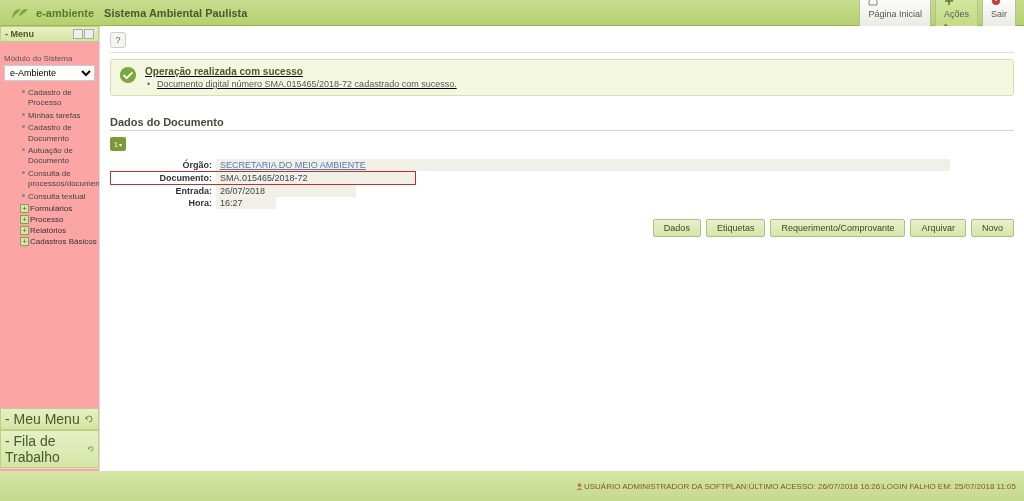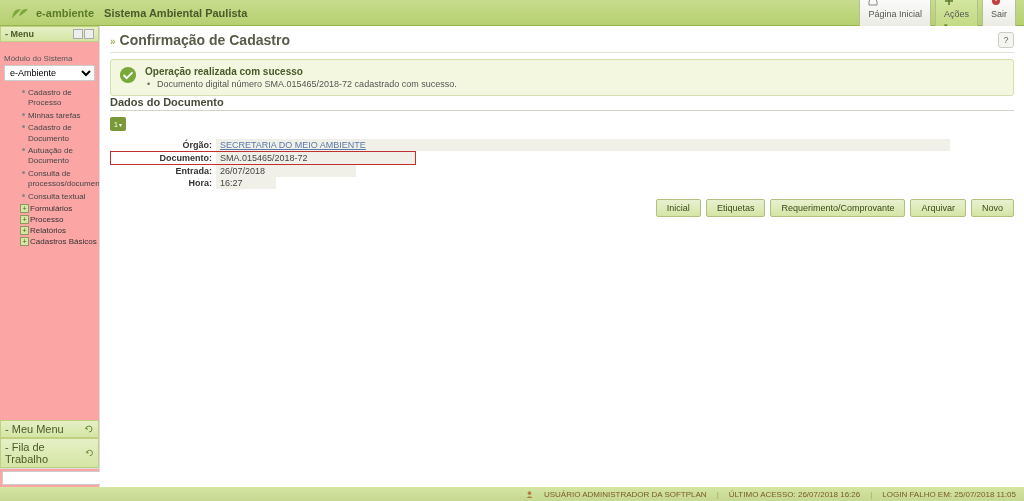--- a/index.html
+++ b/index.html
@@ -28,34 +28,34 @@
 .module-label { font-size: 8px; color: #555; padding: 12px 4px 0 4px; }
 .module-select { margin: 2px 4px 4px 4px; font-size: 9px; width: calc(100% - 8px); border: 1px solid #ccc; background: #fff; padding: 1px; }
 .nav-tree { flex: 1; overflow: auto; padding: 2px 0 2px 20px; }
 .nav-item { font-size: 8px; color: #444; padding: 1px 2px 1px 8px; cursor: pointer; line-height: 1.3; position: relative; }
 .nav-item::before { content: ""; position: absolute; left: 2px; top: 3px; width: 3px; height: 3px; background: #888; border-radius: 50%; }
 .nav-group { font-size: 8px; color: #333; padding: 1px 2px 1px 10px; cursor: pointer; position: relative; font-weight: normal; }
 .nav-group::before { content: ""; position: absolute; left: 0; top: 1px; width: 7px; height: 7px; border: 1px solid #8a9a5a; background: #d5e5a5; font-size: 7px; line-height: 7px; text-align: center; color: #4a5a2a; }
 .nav-group.plus::before { content: "+"; }
 
 .sidebar-bottom { margin-top: auto; }
-.sb-section { background: linear-gradient(to bottom, #e5f0c5, #d5e5a5); border: 1px solid #c0d080; padding: 2px 4px; font-size: 11px; color: #4a5a2a; display: flex; align-items: center; justify-content: space-between; cursor: pointer; }
+.sb-section { background: linear-gradient(to bottom, #e5f0c5, #d5e5a5); border: 1px solid #c0d080; padding: 2px 4px; font-size: 14px; color: #4a5a2a; display: flex; align-items: center; justify-content: space-between; cursor: pointer; }
 .sb-ic { width: 10px; height: 10px; }
 .search-row { display: flex; padding: 2px; border-top: 1px solid #ddd; }
 .search-input { flex: 1; border: 1px solid #ccc; font-size: 9px; padding: 1px 3px; }
 .search-btn { width: 16px; border: 1px solid #ccc; background: #eee; cursor: pointer; display: flex; align-items: center; justify-content: center; }
 
 
 .main { flex: 1; padding: 6px 10px; overflow: auto; position: relative; background: #fff; }
 .page-title-row { display: flex; align-items: center; justify-content: space-between; border-bottom: 1px solid #e0e0d5; padding-bottom: 4px; margin-bottom: 6px; }
 .page-title { font-size: 14px; font-weight: bold; color: #5a5a4a; }
 .page-title .chev { color: #aab060; margin-right: 4px; font-size: 10px; }
 .help-btn { width: 16px; height: 16px; border: 1px solid #ccc; border-radius: 3px; background: #f5f5f0; font-size: 9px; color: #666; text-align: center; line-height: 14px; cursor: pointer; }
 
-.success-box { background: #f3f7e0; border: 1px solid #d5e0b0; border-radius: 3px; padding: 6px 8px; margin-bottom: 0; display: flex; gap: 8px; align-items: flex-start; }
+.success-box { background: #f3f7e0; border: 1px solid #d5e0b0; border-radius: 3px; padding: 6px 8px; margin-bottom: 20px; display: flex; gap: 8px; align-items: flex-start; text-decoration: underline; }
 .check-circle { width: 18px; height: 18px; flex-shrink: 0; }
 .success-title { font-size: 10px; font-weight: bold; color: #4a5a2a; }
 .success-msg { font-size: 9px; color: #555; margin-top: 2px; padding-left: 12px; position: relative; }
 .success-msg::before { content: "•"; position: absolute; left: 2px; color: #666; }
 
 .section-title { font-size: 11px; font-weight: bold; color: #4a4a3a; border-bottom: 1px solid #d5d5c5; padding-bottom: 2px; margin-bottom: 6px; }
 
 .doc-area { display: flex; gap: 8px; align-items: flex-start; flex-direction: column; }
 .doc-icon { width: 16px; height: 14px; background: #7a9a3a; border-radius: 2px; display: flex; align-items: center; justify-content: center; color: #fff; font-size: 7px; cursor: pointer; }
 .doc-icon::after { content: "▾"; margin-left: 1px; font-size: 6px; }
@@ -68,21 +68,21 @@
 .detail-value.short { flex: 0 0 60px; }
 .detail-value.med { flex: 0 0 140px; }
 .hl-row .detail-label, .hl-row .detail-value { border: 1px solid #c03030; }
 .hl-row .detail-label { border-right: none; }
 .hl-row .detail-value { border-left: none; flex: 0 0 200px; }
 
 .action-bar { display: flex; gap: 5px; justify-content: flex-end; margin-top: 10px; }
 .act-btn { background: linear-gradient(to bottom, #e8f0d0, #d5e5a5); border: 1px solid #b0c080; padding: 3px 10px; font-size: 9px; color: #3a4a1a; cursor: pointer; border-radius: 2px; }
 
 
-.footer { position: absolute; bottom: 0; left: 0; right: 0; height: 14px; background: linear-gradient(to bottom, #d5e5a5, #c5d890); font-size: 8px; color: #7a5a2a; display: flex; align-items: center; justify-content: flex-end; padding: 0 8px; gap: 10px; }
+.footer { position: absolute; bottom: 0; left: 0; right: 0; height: 30px; background: linear-gradient(to bottom, #d5e5a5, #c5d890); font-size: 8px; color: #7a5a2a; display: flex; align-items: center; justify-content: flex-end; padding: 0 8px; }
 .footer-sep { color: #9ab060; }
 .footer-user-ic { width: 9px; height: 9px; }
 </style>
 </head>
 <body>
 
 <div class="top-header">
   <div class="logo-area">
     <svg class="logo-icon" viewBox="0 0 24 20">
         <path d="M4 16 Q6 4 14 6 Q10 10 4 16 M12 14 Q14 4 22 6 Q18 10 12 14" fill="#7aa83a"></path>
@@ -162,21 +162,20 @@
               <circle cx="4" cy="4" r="3" fill="none" stroke="#666" stroke-width="1"></circle>
               <path d="M6.5 6.5 L9 9" stroke="#666" stroke-width="1"></path>
             </svg>
         </button>
       </div>
     </div>
   </div>
 
   <div class="main">
     <div class="page-title-row">
-      <div class="page-title"><span class="chev">»</span><span>Confirmação de Cadastro</span></div>
       <div class="help-btn">?</div>
     </div>
 
     <div class="success-box">
       <svg class="check-circle" viewBox="0 0 20 20">
           <circle cx="10" cy="10" r="9" fill="#7aa83a"></circle>
           <path d="M5 10 L8.5 13.5 L15 7" fill="none" stroke="#fff" stroke-width="2"></path>
         </svg>
       <div>
         <div class="success-title">Operação realizada com sucesso</div>
@@ -204,21 +203,21 @@
           <div class="detail-value med">26/07/2018</div>
         </div>
         <div class="detail-row">
           <div class="detail-label">Hora:</div>
           <div class="detail-value short">16:27</div>
         </div>
       </div>
     </div>
 
     <div class="action-bar">
-      <button class="act-btn">Inicial</button>
+      <button class="act-btn">Dados</button>
       <button class="act-btn">Etiquetas</button>
       <button class="act-btn">Requerimento/Comprovante</button>
       <button class="act-btn">Arquivar</button>
       <button class="act-btn">Novo</button>
     </div>
   </div>
 </div>
 
 <div class="footer">
   <svg class="footer-user-ic" viewBox="0 0 10 10">

